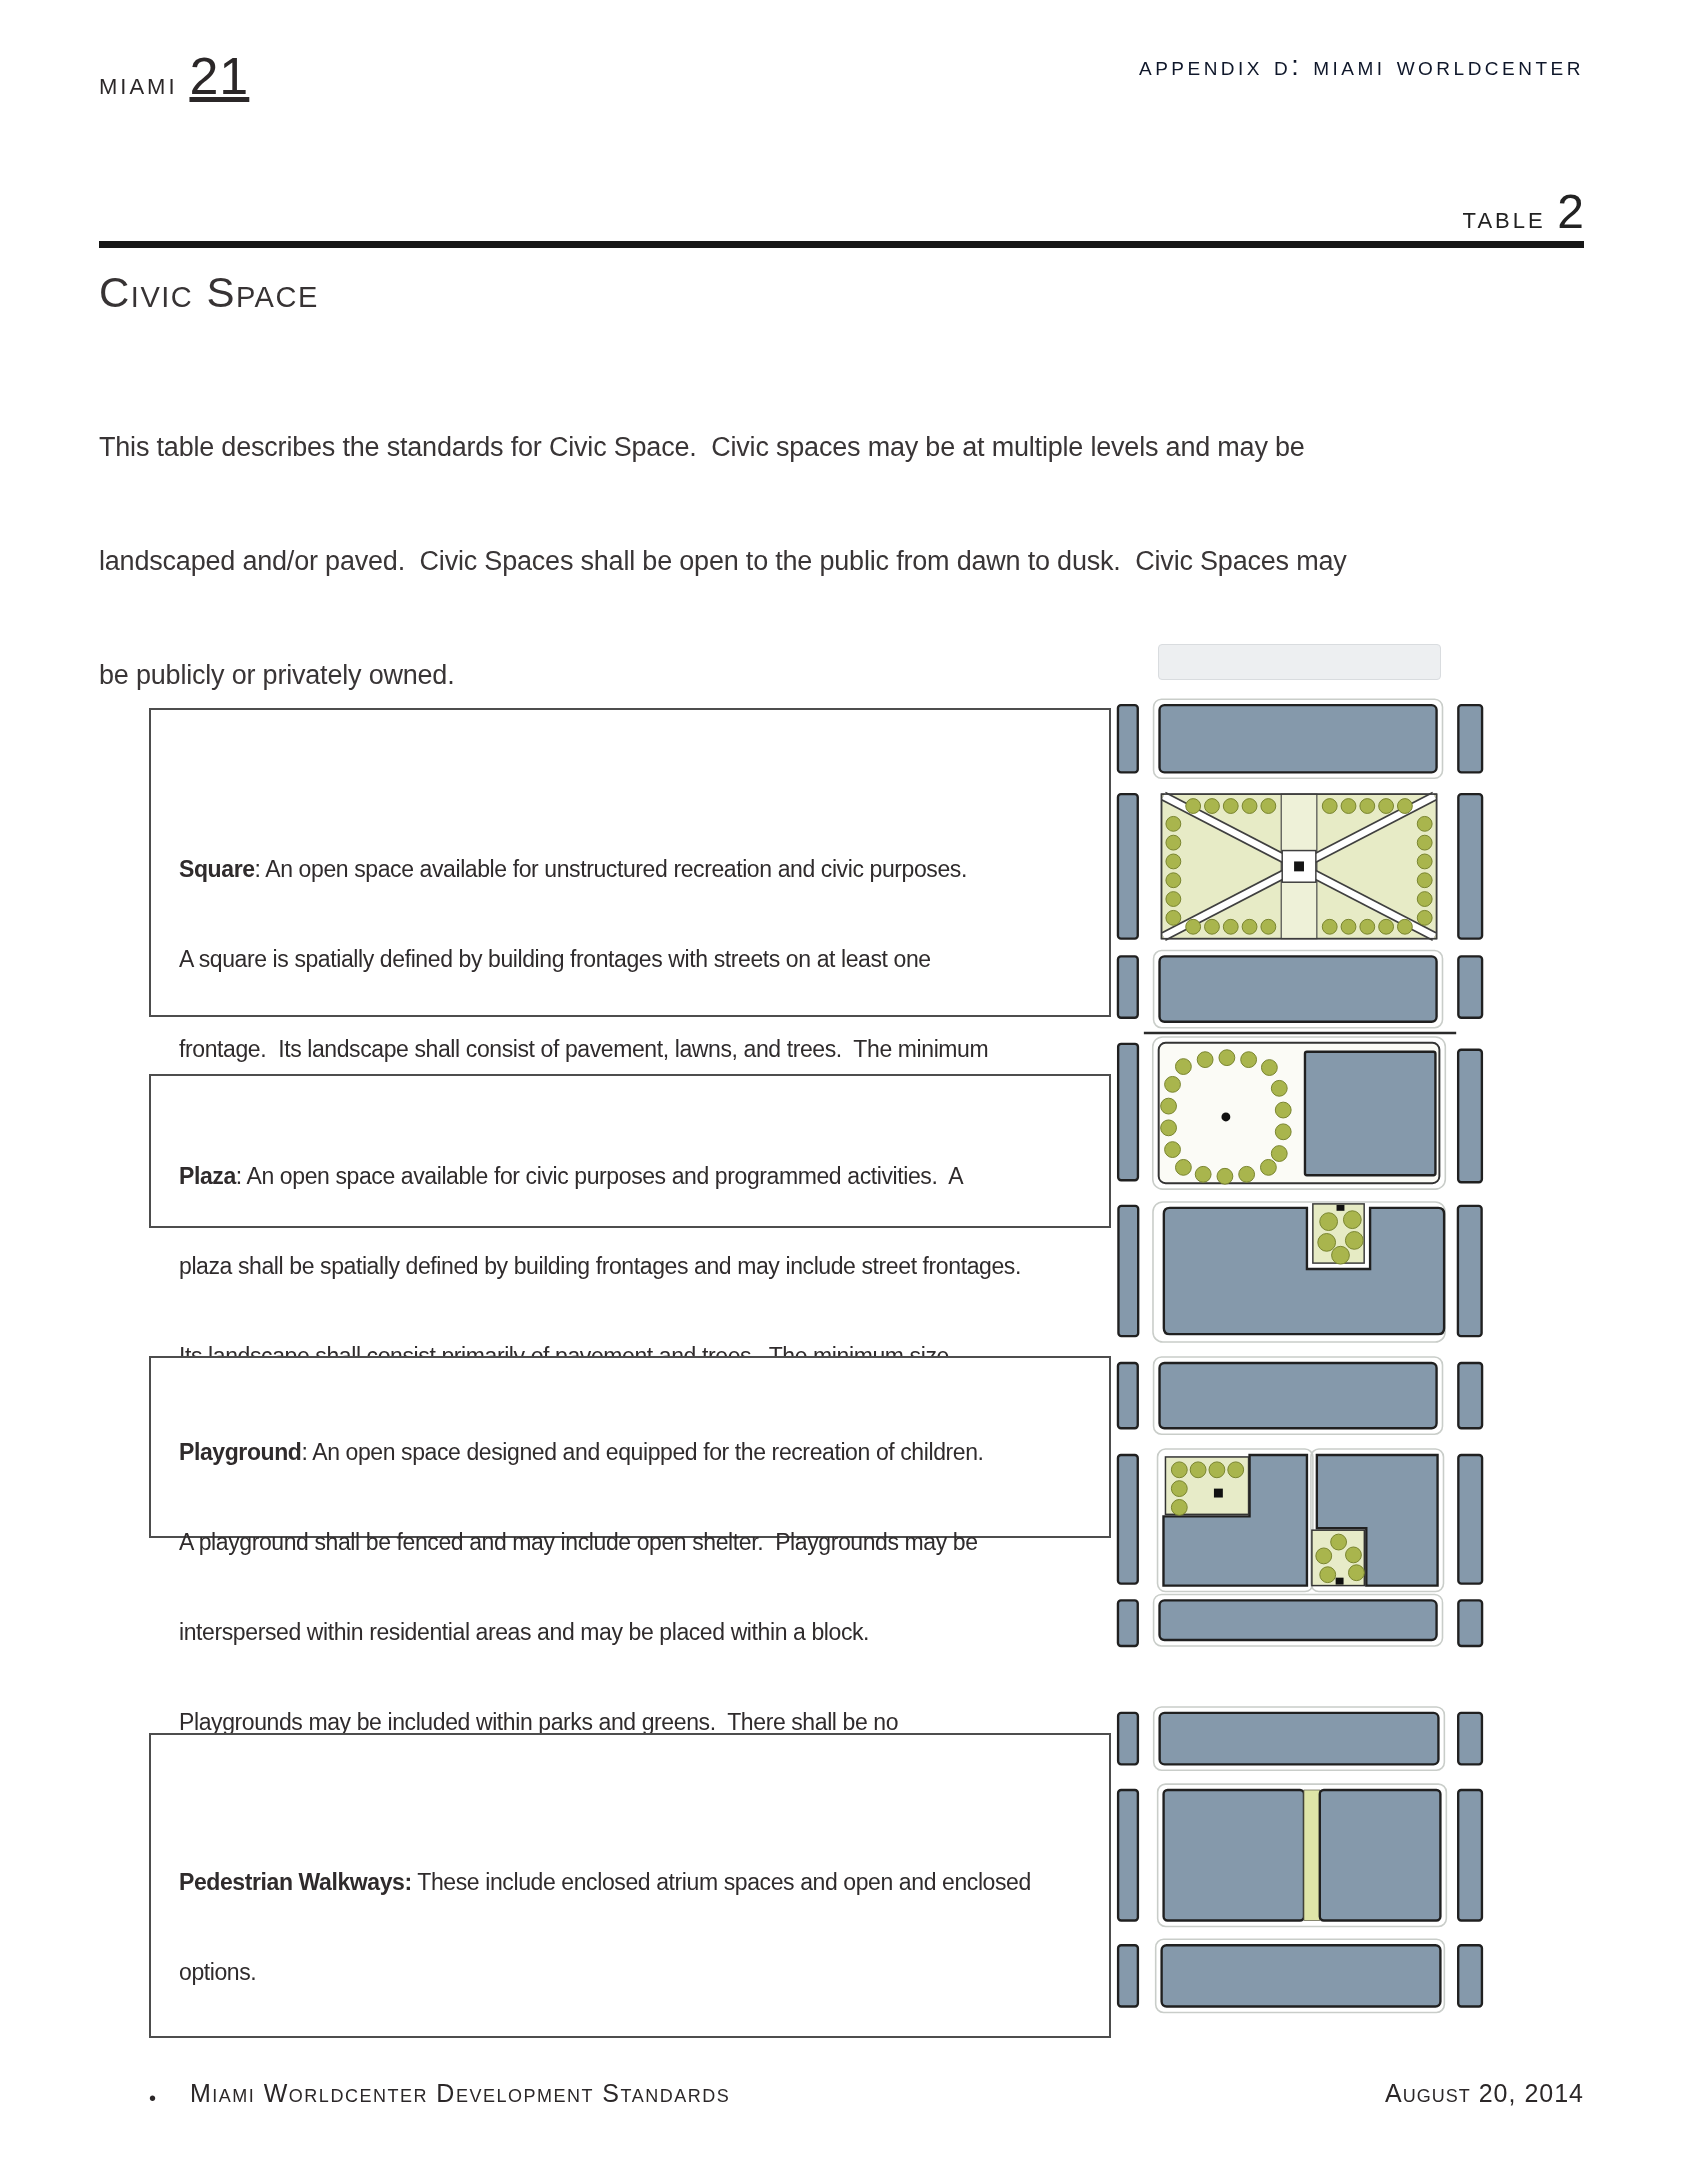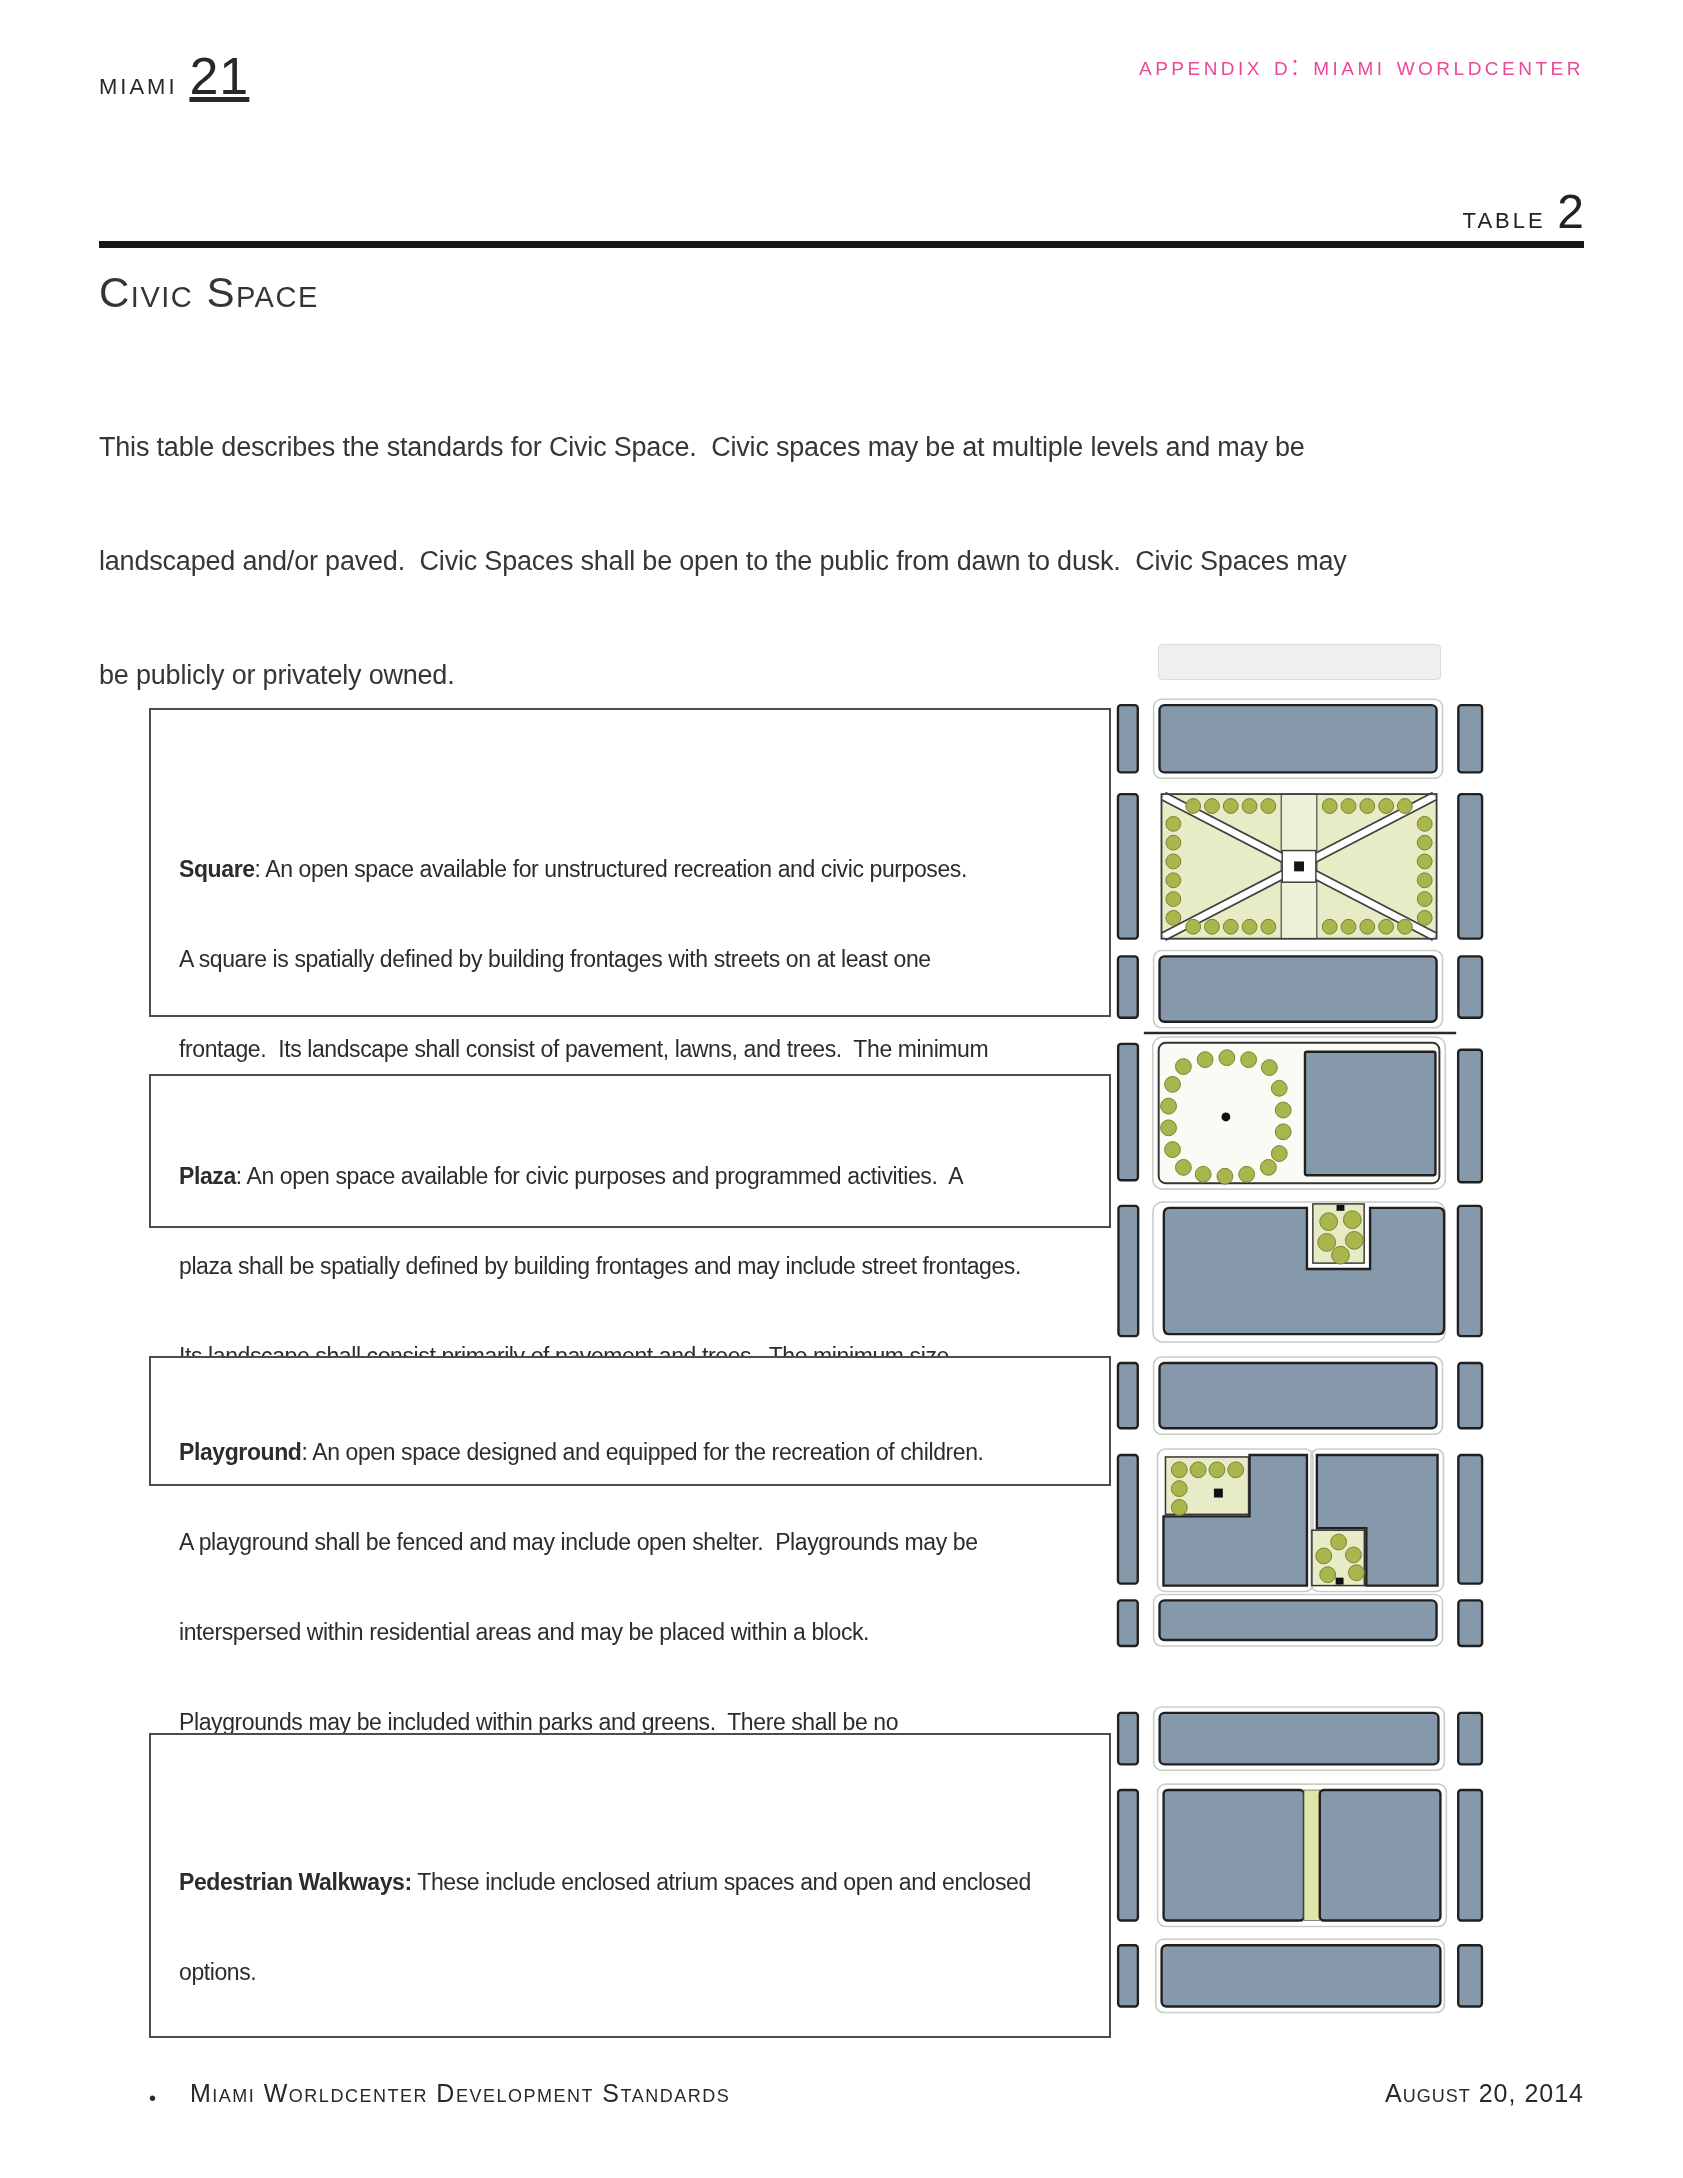--- a/index.html
+++ b/index.html
@@ -4,21 +4,21 @@
 <style>
   html,body{margin:0;padding:0;background:#ffffff;}
   .page{position:relative;width:1683px;height:2178px;background:#ffffff;overflow:hidden;
         font-family:"Liberation Sans", sans-serif;color:#2b2728;}
 
   
   .hdr-left{position:absolute;left:99px;top:46px;font-size:32px;letter-spacing:3px;
             font-variant:small-caps;color:#2b2728;}
   .hdr-left .brand-num{font-size:52px;font-variant:normal;letter-spacing:1px;text-decoration:underline;}
   .hdr-right{position:absolute;right:99px;top:51px;font-size:27px;letter-spacing:3.5px;
-             font-variant:small-caps;color:#ec4899;}
+             font-variant:small-caps;color:#0f172a;}
 
   
   .table-heading{position:absolute;right:99px;top:184px;font-size:31px;letter-spacing:3px;
                  font-variant:small-caps;color:#222;}
   .table-heading .table-num{font-size:48px;font-variant:normal;letter-spacing:0;}
   .rule{position:absolute;left:99px;top:241px;width:1485px;height:7px;background:#171717;}
 
   
   .sec-title{position:absolute;left:99px;top:269px;font-size:42px;letter-spacing:1.5px;
              font-variant:small-caps;font-weight:400;color:#373334;margin:0;}
@@ -79,21 +79,21 @@
   <div class="rowbox" style="top:1074px;height:154px;">
     <div class="rowtext" style="top:25px;">
       <div><b>Plaza</b><span>: An open space available for civic purposes and programmed activities.  A</span></div>
       <div>plaza shall be spatially defined by building frontages and may include street frontages.</div>
       <div>Its landscape shall consist primarily of pavement and trees.  The minimum size</div>
       <div>shall be 1/8 acre.</div>
     </div>
   </div>
 
 
-  <div class="rowbox" style="top:1356px;height:130px;">
+  <div class="rowbox" style="top:1356px;height:182px;">
     <div class="rowtext" style="top:19px;">
       <div><b>Playground</b><span>: An open space designed and equipped for the recreation of children.</span></div>
       <div>A playground shall be fenced and may include open shelter.  Playgrounds may be</div>
       <div>interspersed within residential areas and may be placed within a block.</div>
       <div>Playgrounds may be included within parks and greens.  There shall be no</div>
       <div>minimum or maximum size.</div>
     </div>
   </div>
 
   <div class="rowbox" style="top:1733px;height:305px;">

